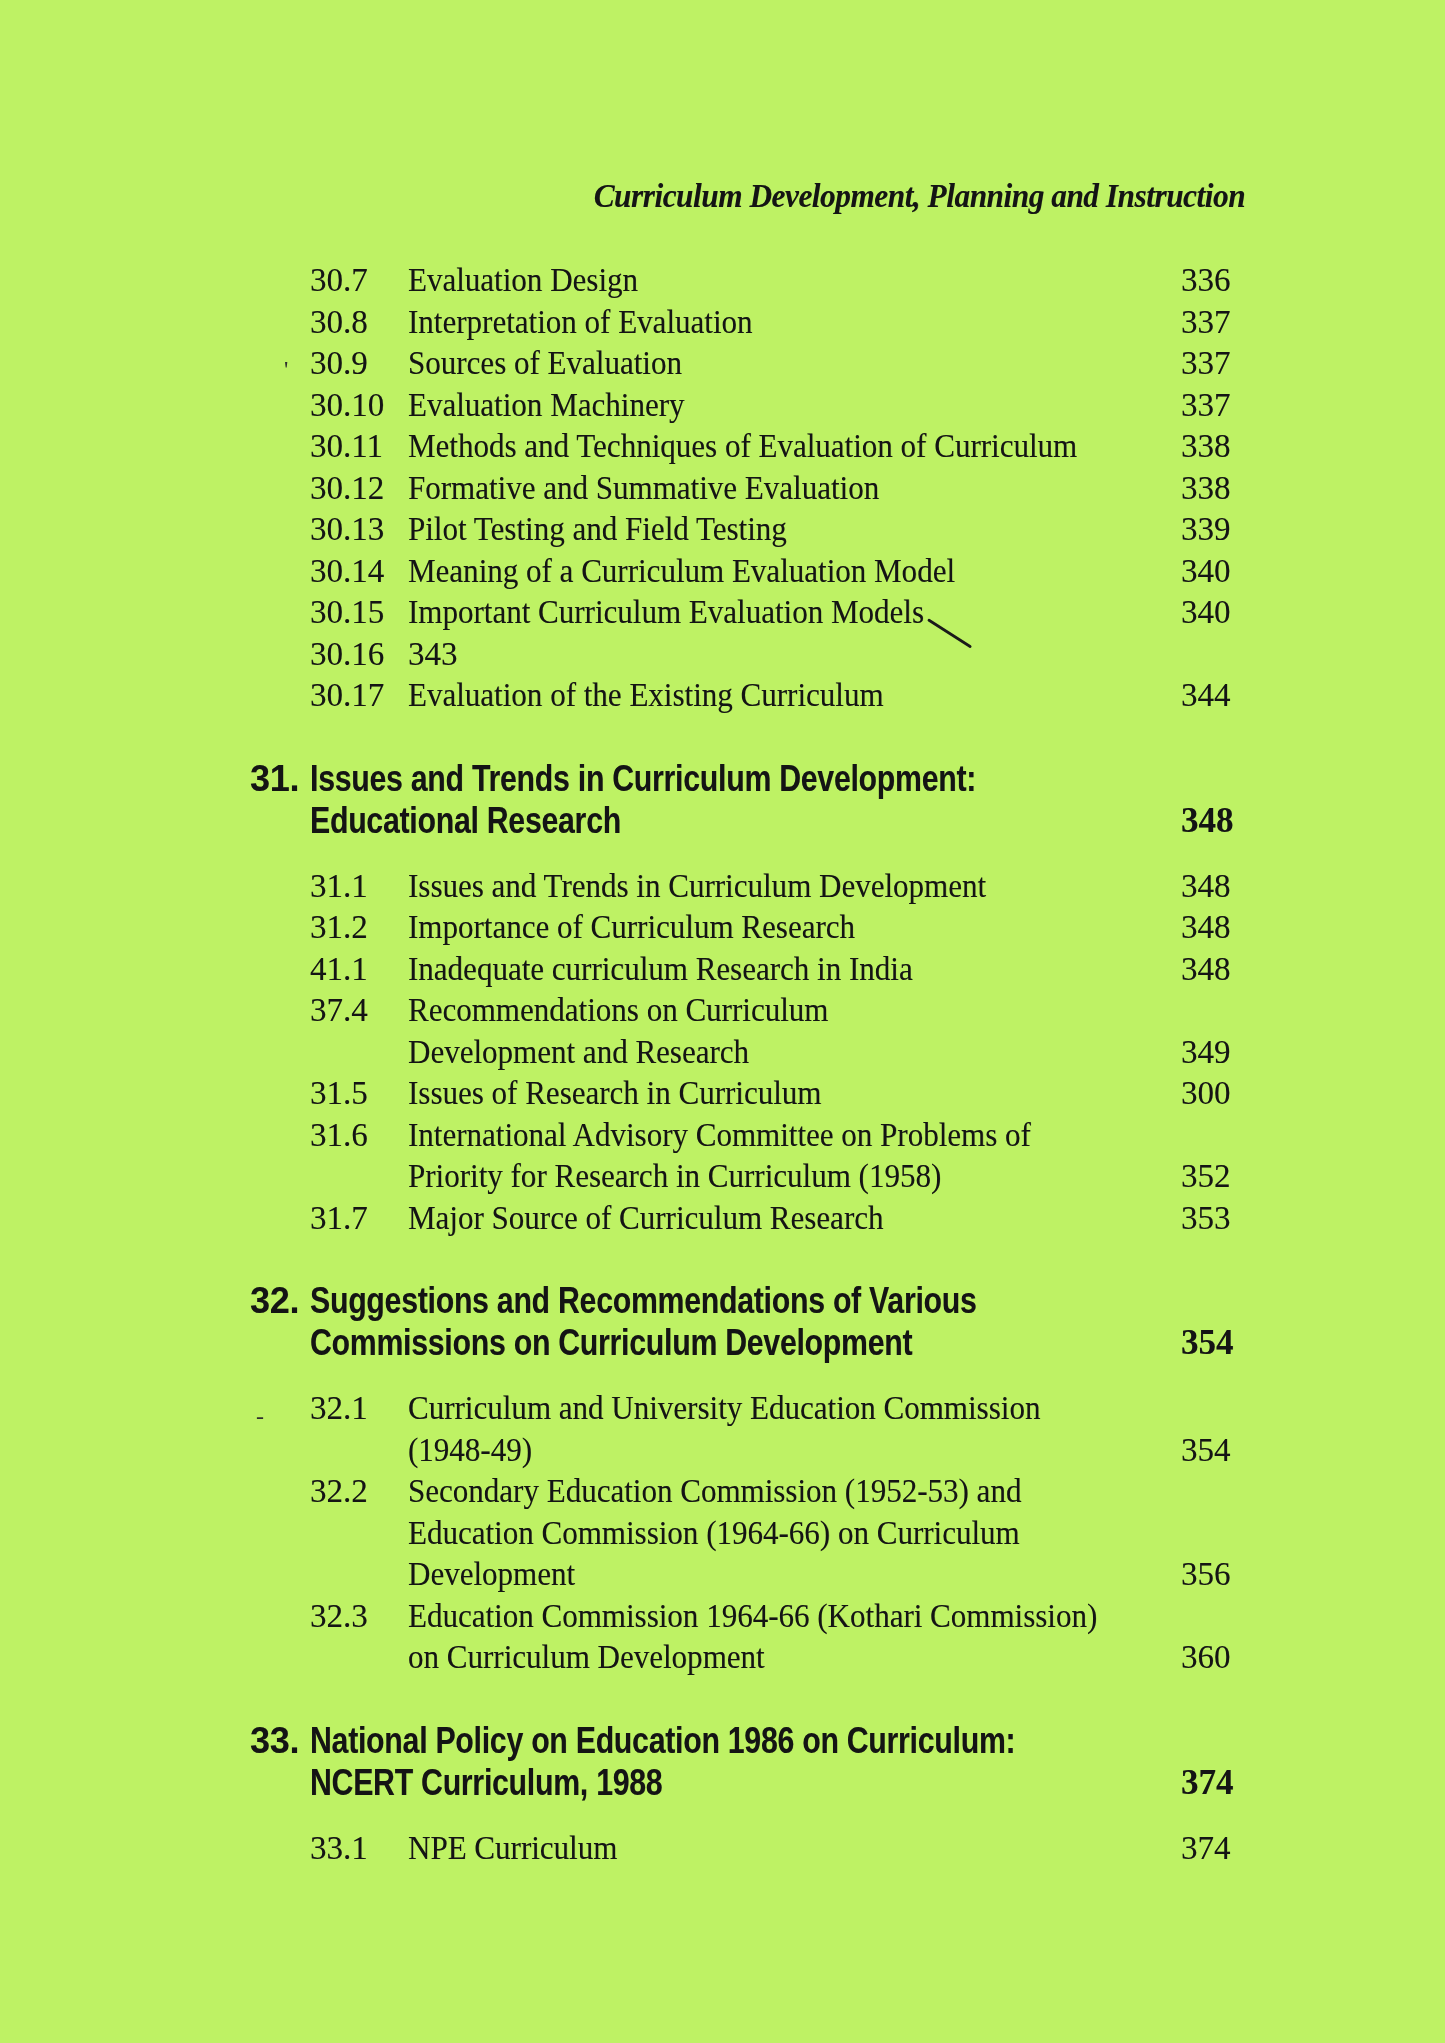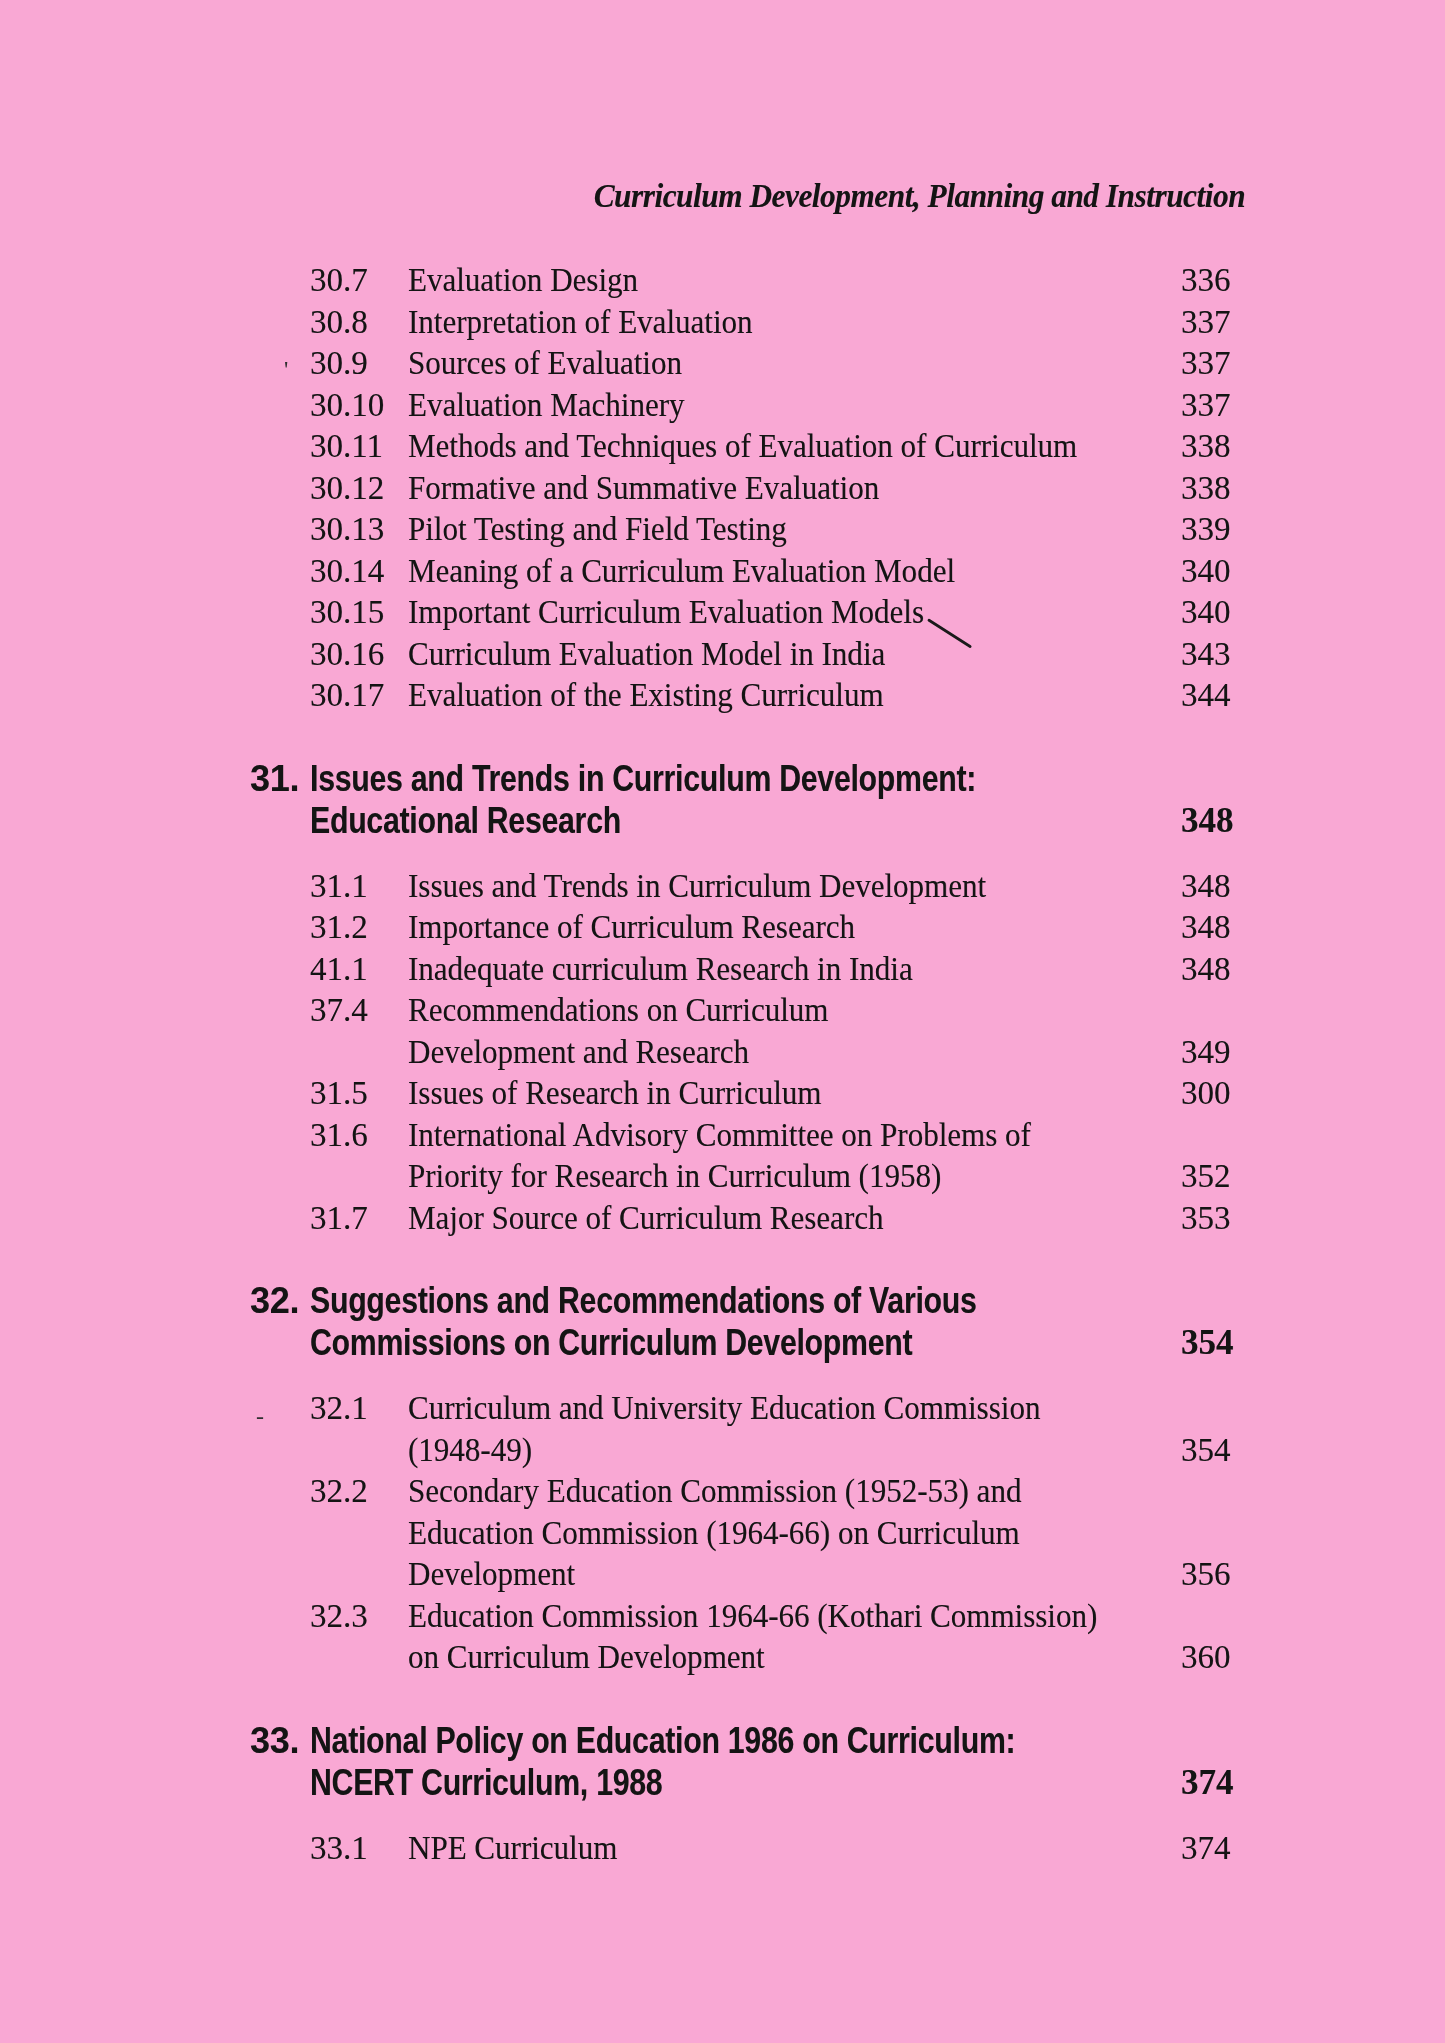--- a/index.html
+++ b/index.html
@@ -1,19 +1,19 @@
 <!DOCTYPE html>
 <html><head>
 <meta charset="utf-8">
 <style>
   html,body { margin:0; padding:0; background:#ffffff; }
   .page {
     position:relative;
     width:1445px; height:2043px;
-    background:#f9a8d4;
+    background:#bef264;
     overflow:hidden;
     font-family:"Liberation Serif", serif;
     color:#141414;
     text-shadow:0.3px 0.3px 0.5px rgba(25,25,25,0.35);
   }
   .running-head {
     position:absolute;
     top:176px; left:0; right:200px;
     text-align:right;
     font-style:italic;
@@ -152,23 +152,20 @@
       </div>
       <div class="row entry">
         <div class="num">30.15</div>
         <div class="title">
           <div class="line">Important Curriculum Evaluation Models<span class="slash-artifact"></span></div>
         </div>
         <div class="page-no">340</div>
       </div>
       <div class="row entry">
         <div class="num">30.16</div>
-        <div class="title">
-          <div class="line">Curriculum Evaluation Model in India</div>
-        </div>
         <div class="page-no">343</div>
       </div>
       <div class="row entry">
         <div class="num">30.17</div>
         <div class="title">
           <div class="line">Evaluation of the Existing Curriculum</div>
         </div>
         <div class="page-no">344</div>
       </div>
       <div class="row chapter">

